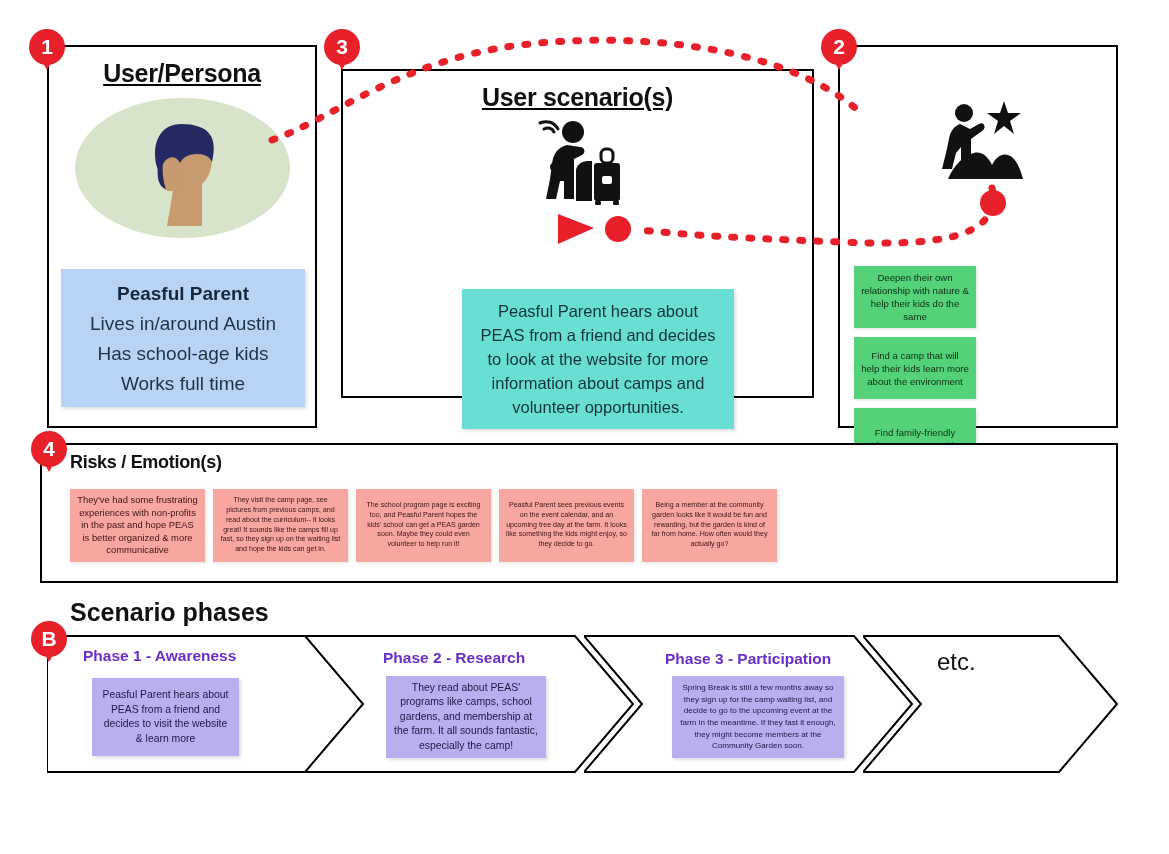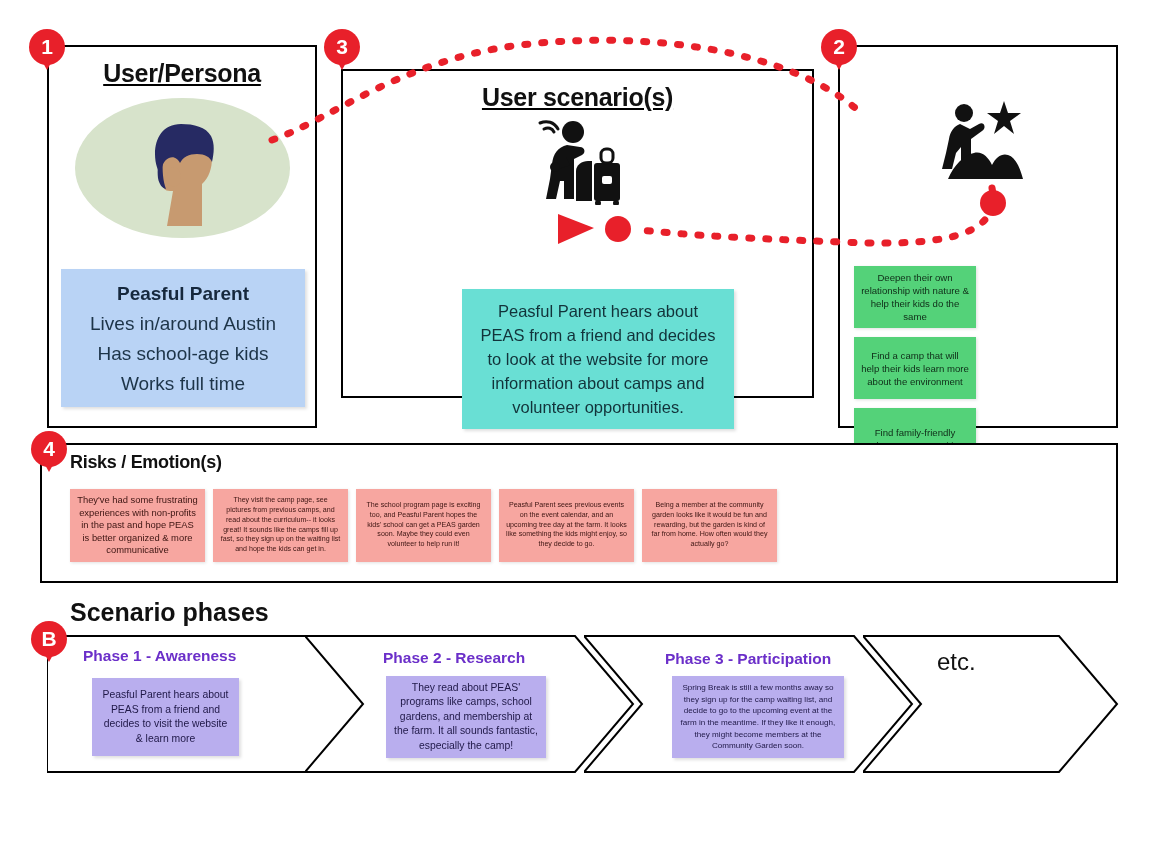--- a/index.html
+++ b/index.html
@@ -371,21 +371,21 @@
       </svg>
     </div>
 
     <div class="phase-label" style="left:36px; top:13px;">Phase 1 - Awareness</div>
     <div class="phase-label" style="left:336px; top:15px;">Phase 2 - Research</div>
     <div class="phase-label" style="left:618px; top:16px;">Phase 3 - Participation</div>
     <div class="etc-label" style="left:890px; top:14px;">etc.</div>
 
     <div class="phase-card md" style="left:45px;  top:44px; width:147px; height:78px;">Peasful Parent hears about PEAS from a friend and decides to visit the website &amp; learn more</div>
     <div class="phase-card md" style="left:339px; top:42px; width:160px; height:82px;">They read about PEAS' programs like camps, school gardens, and membership at the farm. It all sounds fantastic, especially the camp!</div>
-    <div class="phase-card sm" style="left:625px; top:42px; width:172px; height:82px;">Spring Break is still a few months away so they sign up for the camp waiting list, and decide to go to the upcoming event at the farm in the meantime. If they like it enough, they might become members at the Community Garden soon.</div>
+    <div class="phase-card sm" style="left:625px; top:42px; width:172px; height:82px;">Spring Break is still a few months away so they sign up for the camp waiting list, and decide to go to the upcoming event at the farm in the meantime. If they fast it enough, they might become members at the Community Garden soon.</div>
   </div>
   <div class="badge" style="left:32px; top:622px;">B</div>
 
   <svg id="connectors" width="1169" height="854" viewBox="0 0 1169 854">
 
     <path d="M272 140 C330 120 400 60 520 45 C650 30 790 50 860 112" fill="none" stroke="#e8202a" stroke-width="7" stroke-linecap="round" stroke-dasharray="3 14"></path>
 
     <path d="M992 188 C1000 230 960 248 840 242 C740 238 700 236 640 230" fill="none" stroke="#e8202a" stroke-width="7" stroke-linecap="round" stroke-dasharray="3 14"></path>
 
     <circle cx="993" cy="203" r="13" fill="#e8202a"></circle>

